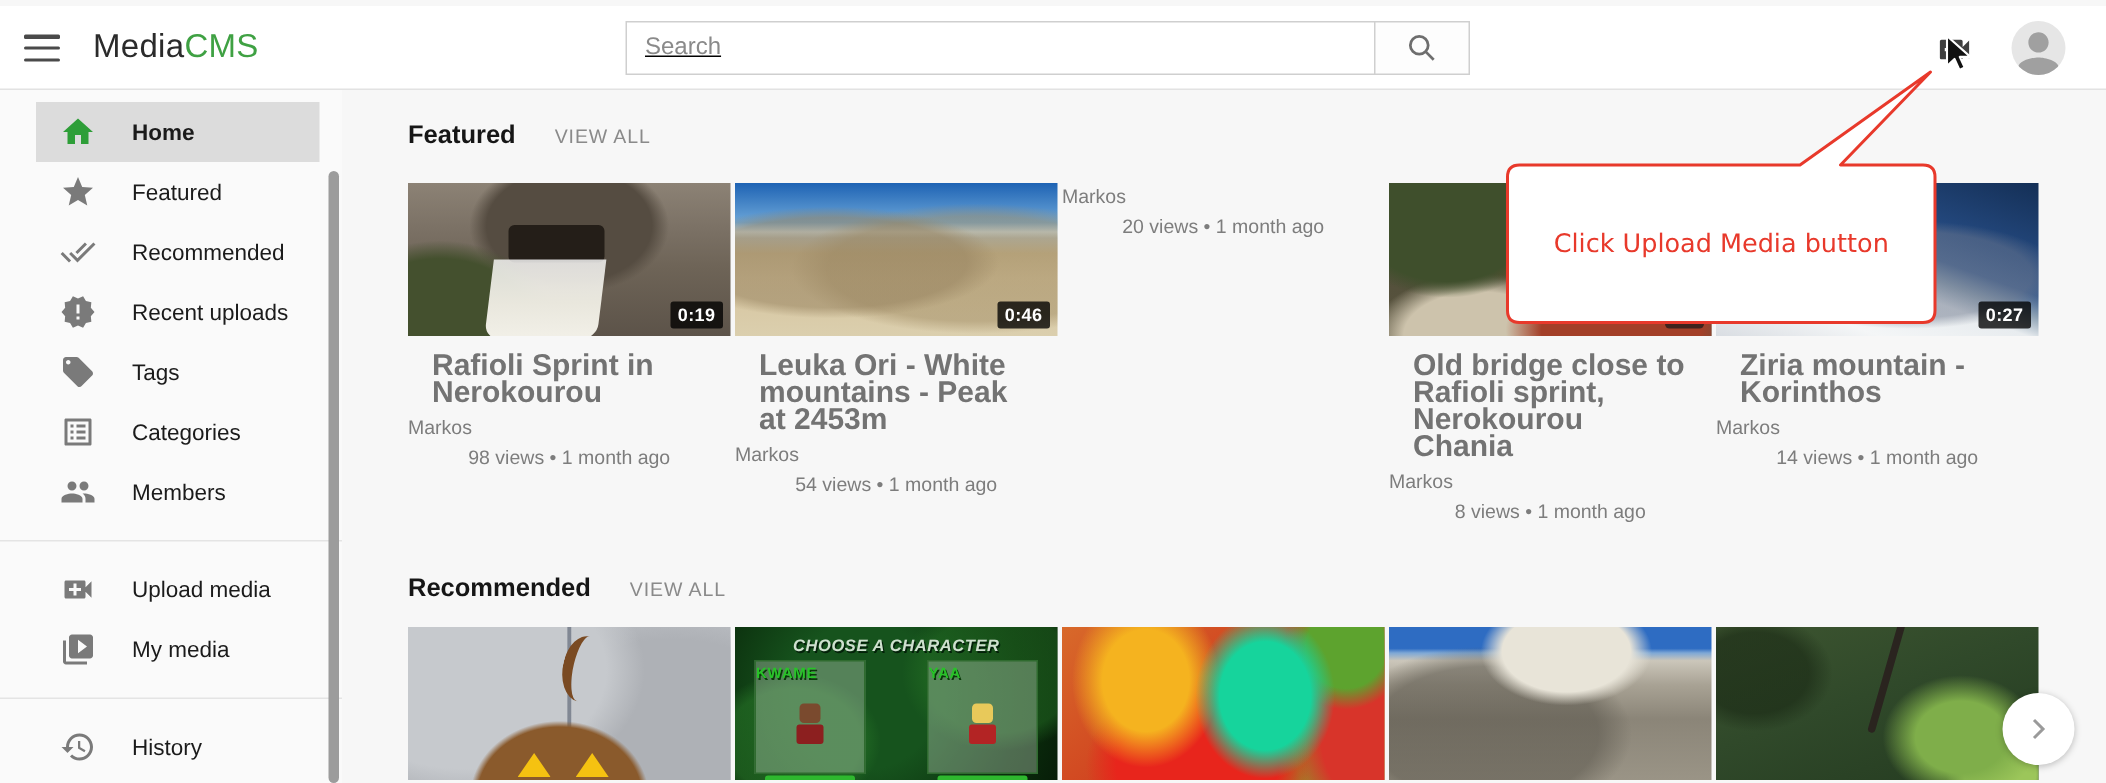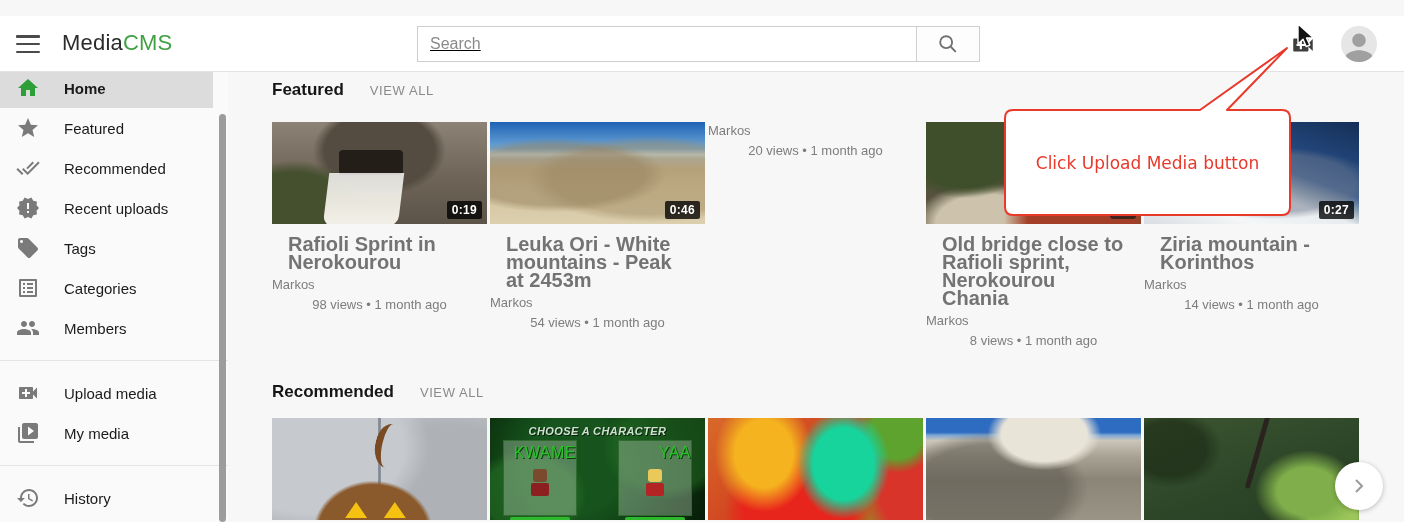--- a/index.html
+++ b/index.html
@@ -3,41 +3,41 @@
 <meta charset="utf-8">
 <style>
   * { margin:0; padding:0; box-sizing:border-box; }
   html,body { background:#fff; }
   .page {
     position:relative; width:1404px; height:522px; overflow:hidden;
     background:#f7f7f7; font-family:"Liberation Sans",sans-serif;
   }
   
   .topbar {
-    position:absolute; top:16px; left:0; width:1404px; height:56px;
+    position:absolute; top:4px; left:0; width:1404px; height:56px;
     background:#fff; border-bottom:1px solid #e2e2e2; z-index:20;
   }
   .hamburger { position:absolute; left:16px; top:17px; width:24px; height:22px;
     background:none; border:none; cursor:pointer; display:flex; flex-direction:column; justify-content:space-between; padding:2px 0; }
   .hamburger span { display:block; height:2.5px; width:24px; background:#4a4a4a; border-radius:1px; }
   .logo { position:absolute; left:62px; top:14px; font-size:22px; letter-spacing:.2px; color:#2b2b2b; text-decoration:none; }
   .logo .cms { color:#3fa143; }
   .search-wrap { position:absolute; left:417px; top:10px; display:flex;text-decoration:underline; }
   .search-input { width:500px; height:36px; border:1px solid #cfcfcf; background:#fff;
     padding:0 12px; font-size:16px; color:#333; font-family:inherit; outline:none; }
   .search-input::placeholder { color:#8a8a8a; }
   .search-btn { width:64px; height:36px; margin-left:-1px; border:1px solid #cfcfcf;
     background:#fdfdfd; display:flex; align-items:center; justify-content:center; cursor:pointer; }
   .icon-btn { position:absolute; background:none; border:none; cursor:pointer; padding:0; }
   .upload-btn { left:1290px; top:16px; width:26px; height:26px; }
   .avatar-btn { left:1341px; top:10px; width:36px; height:36px; border-radius:50%;
     background:#e6e6e6; overflow:hidden; }
   
   .sidebar { position:absolute; top:56px; left:0; width:228px; bottom:0; background:#fafafa; z-index:10; }
-  .side-group { padding-top:12px; }
+  .side-group { padding-top:12px;padding-left:24px; }
   .side-item { height:40px; display:flex; align-items:center; padding-left:16px; margin-right:15px; cursor:pointer; }
   .side-item svg { width:24px; height:24px; flex:none; }
   .side-item .lbl { margin-left:24px; font-size:15px; color:#1b1b1b; }
   .side-item.active { background:#dcdcdc; }
   .side-item.active .lbl { font-weight:bold; }
   .side-div { height:1px; background:#e4e4e4; margin-top:12px; }
   .side-scrollbar { position:absolute; top:58px; left:219px; width:7px; bottom:0;
     background:#9c9c9c; border-radius:4px; }
   
   .main { position:absolute; top:56px; left:228px; right:0; bottom:0; background:#f7f7f7; overflow:hidden; }
@@ -101,21 +101,21 @@
   .t-r2 { background:
     radial-gradient(90px 70px at 18% 75%, rgba(40,120,40,.55) 0 50%, rgba(40,120,40,0) 65%),
     radial-gradient(100px 80px at 82% 30%, rgba(35,110,35,.5) 0 50%, rgba(35,110,35,0) 65%),
     radial-gradient(circle at 40% 45%, #16531d 0 35%, #0b2e0d 75%, #071d08 100%); }
   .g-title { position:absolute; top:7px; left:0; width:100%; text-align:center;
     font-size:11px; font-weight:bold; font-style:italic; color:#cfe0cf; letter-spacing:.4px;
     text-shadow:1px 1px 0 #04210a; }
   .g-panel { position:absolute; top:22px; width:74px; height:76px;
     background:rgba(175,195,175,.42); border:1px solid #2f6b2f; }
   .g-left { left:13px; } .g-right { right:13px; }
-  .g-name { margin-top:3px; text-align:right; font-size:16px; font-weight:normal; color:#27c427;
+  .g-name { margin-top:3px; text-align:left; font-size:10px; font-weight:bold; color:#27c427;
     text-shadow:1px 1px 0 #083a08; letter-spacing:.5px; }
   .g-char { position:absolute; left:50%; top:28px; width:18px; height:32px; transform:translateX(-50%); }
   .g-char .head { width:14px; height:13px; margin:0 auto; border-radius:3px; }
   .g-char .body { width:18px; height:13px; margin-top:1px; border-radius:2px; }
   .g-left .head { background:#7a4a2e; } .g-left .body { background:#8c1f1f; }
   .g-right .head { background:#e8c95a; } .g-right .body { background:#b32424; }
   .g-btn { position:absolute; bottom:-22px; left:50%; transform:translateX(-50%);
     width:60px; height:20px; background:#2eb82e; color:#fff; font-size:10px; font-weight:bold;
     display:flex; align-items:center; justify-content:center; border-radius:2px; }
   .t-r3 { background:

